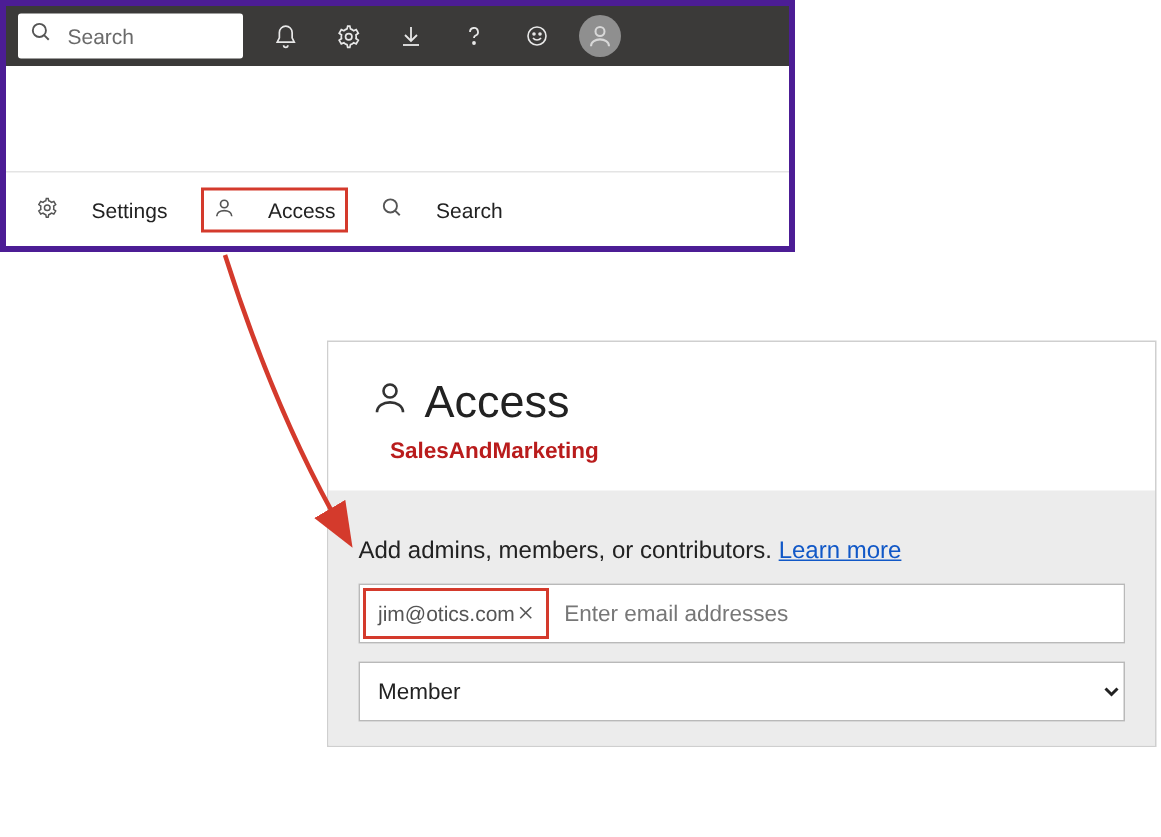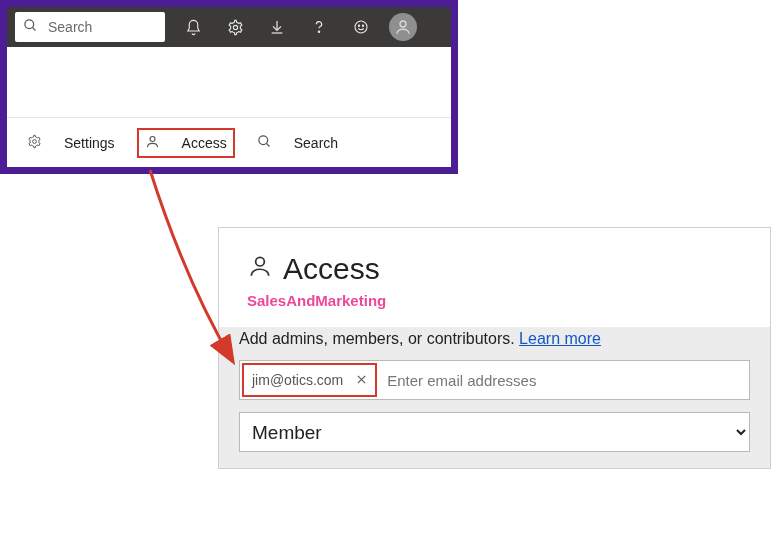--- a/index.html
+++ b/index.html
@@ -10,22 +10,22 @@
     width: 774px;
     height: 558px;
     position: relative;
     overflow: hidden;
   }
 
   
   .top-panel {
     position: absolute;
     left: 0; top: 0;
-    width: 458px;
-    border: 7px solid #4c1d95;
+    width: 530px;
+    border: 4px solid #4c1d95;
   }
   .titlebar {
     display: flex;
     align-items: center;
     background: #3b3a39;
     height: 40px;
     padding: 0 8px;
     gap: 14px;
   }
   .search-box {
@@ -103,25 +103,26 @@
     align-items: center;
     gap: 10px;
     font-size: 30px;
     font-weight: 300;
     color: #222;
   }
   .access-subtitle {
     margin-top: 6px;
     font-size: 15px;
     font-weight: 600;
-    color: #ec4899;
+    color: #b91c1c;
+    margin-left: 13px;
   }
   .access-body {
     background: #ececec;
-    padding: 3px 20px 16px 20px;
+    padding: 32px 20px 16px 20px;
     display: flex;
     flex-direction: column;
     gap: 12px;
   }
   .helper-line {
     font-size: 16px;
     color: #222;
   }
   .helper-line a {
     color: #1158c7;
@@ -130,21 +131,21 @@
   .email-row {
     display: flex;
     align-items: stretch;
     background: #fff;
     border: 1px solid #b9b9b9;
     height: 40px;
   }
   .email-chip {
     display: flex;
     align-items: center;
-    gap: 13px;
+    gap: 2px;
     padding: 0 8px;
     border: 2px solid #d43a2c;
     margin: 2px;
     font-size: 14px;
     color: #555;
   }
   .email-chip .x {
     color: #666; font-size: 14px; cursor: pointer;
   }
   .email-input {
@@ -155,21 +156,21 @@
     padding: 0 8px;
     color: #ef4444;
   }
   .email-input::placeholder { color: #777; }
 
   .role-select {
     width: 100%;
     height: 40px;
     border: 1px solid #b9b9b9;
     background: #fff;
-    font-size: 19px;
+    font-size: 15px;
     padding: 0 8px;
     color: #222;
   }
 
   .add-button {
     width: 100%;
     height: 36px;
     background: #f2c811;
     border: none;
     font-size: 15px;

